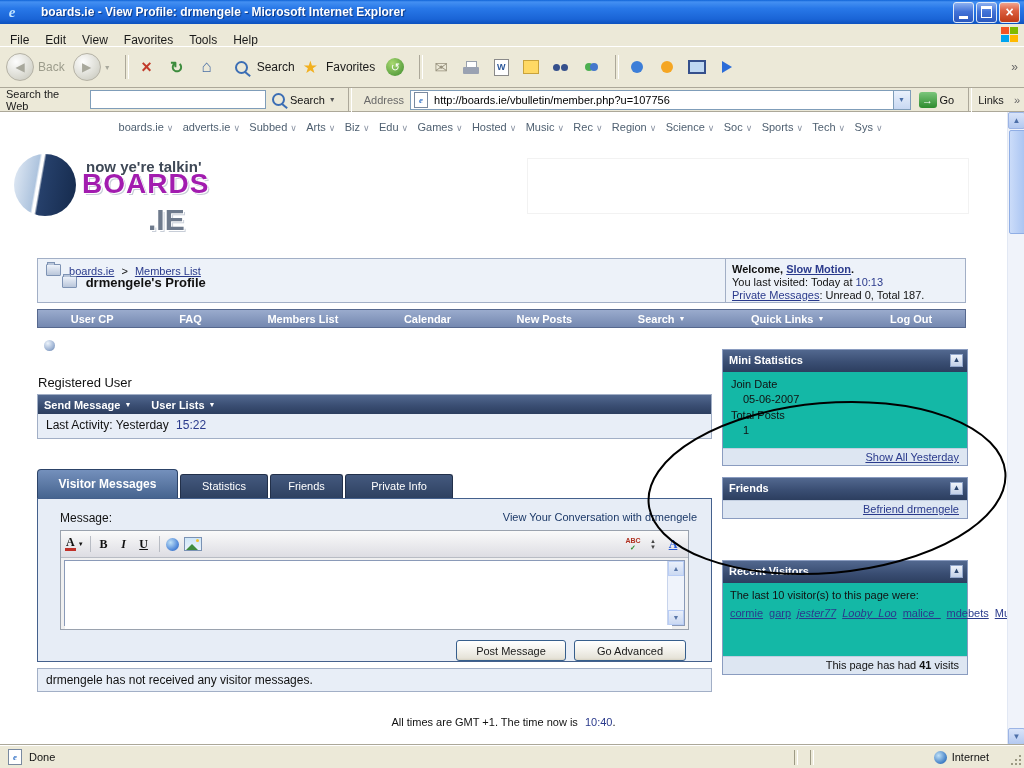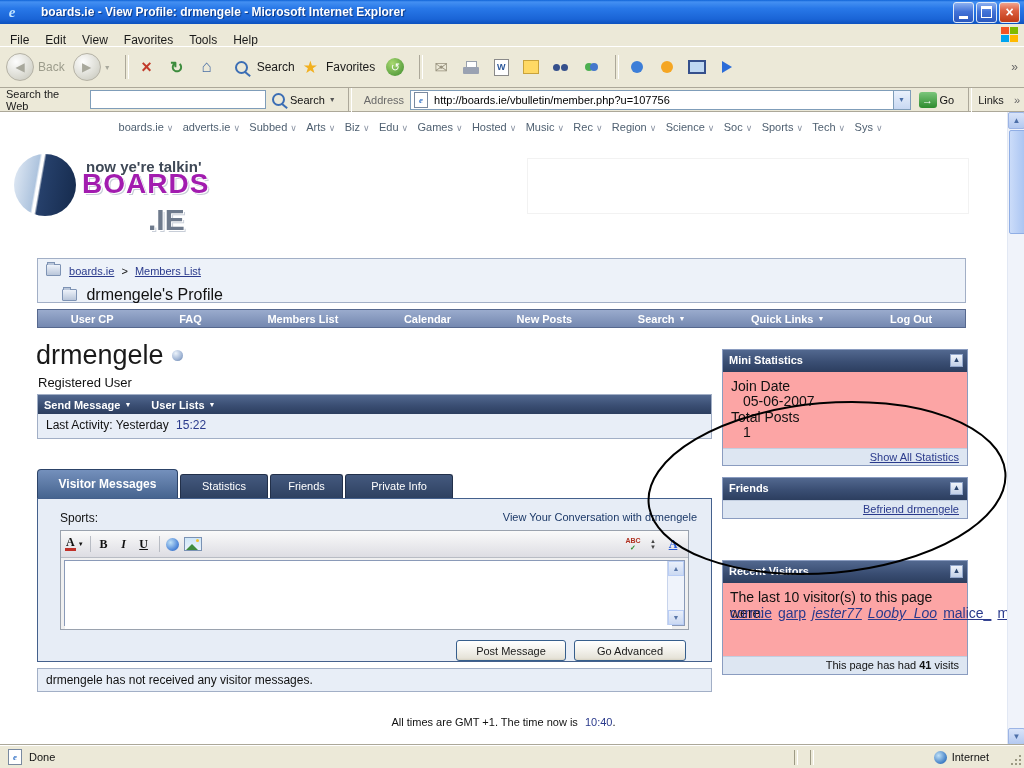--- a/index.html
+++ b/index.html
@@ -145,21 +145,21 @@
 
   .notice{position:absolute;left:37px;top:668px;width:675px;height:24px;box-sizing:border-box;
     background:#E8EEF7;border:1px solid #A2AFC6;line-height:22px;padding-left:8px;font-size:12px}
 
   .sbpanel{position:absolute;left:722px;width:246px;border:1px solid #8A9CC0;box-sizing:border-box}
   .sbhead{height:22px;box-sizing:border-box;position:relative;line-height:21px;padding-left:6px;
     font-weight:bold;font-size:11px}
   .colbtn{position:absolute;right:4px;top:4px;width:13px;height:13px;box-sizing:border-box;
     background:linear-gradient(#F0F4FA,#C2D0E8);border:1px solid #94A8CC;color:#2C4670;
     font-size:8px;line-height:10px;text-align:center;cursor:pointer}
-  .sbbody{background:#fca5a5;font-size:14px;position:relative}
+  .sbbody{background:#14b8a6;font-size:11px;position:relative}
   .sbfoot{background:#DDE6F2;border-top:1px solid #C2CEE0;font-size:11px;text-align:right;padding:2px 8px 0 0;box-sizing:border-box}
   .vlinks a{margin-right:6px;white-space:nowrap}
   .ital{font-style:italic}
 
   .footer{position:absolute;left:0;top:716px;width:1007px;text-align:center;font-size:11px}
 
   
   .vscroll{position:absolute;left:1007px;top:112px;width:17px;height:633px;background:#F0F3FA;border-left:1px solid #E2E8F4}
   .sbtn{position:absolute;left:0;width:17px;height:17px;box-sizing:border-box;border:1px solid #9CB4E5;border-radius:2px;
     background:linear-gradient(#D9E4F9,#B4C9F0);color:#4D6FA8;font-size:8px;text-align:center;line-height:15px;cursor:pointer}
@@ -326,24 +326,31 @@
 
 <div class="abs" style="left:527px;top:158px;width:440px;height:54px;background:#fff;border:1px solid #F2F2F2"></div>
 
 <div class="bcpanel">
   <div style="position:absolute;left:8px;top:5px;font-size:11px">
     <span class="foldr"></span>
     <a class="link">boards.ie</a>
     <span style="margin:0 4px">&gt;</span>
     <a class="link">Members List</a>
   </div>
-  <div style="position:absolute;left:24px;top:27px;font-size:16px;font-weight:normal">
+  <div style="position:absolute;left:24px;top:16px;font-size:13px;font-weight:bold">
     <span class="foldr"></span>
     <span>drmengele's Profile</span>
   </div>
+  <div class="welcome">
+    <div><b><span>Welcome,</span>
+      <a class="link" style="font-weight:bold">Slow Motion</a><span>.</span></b></div>
+    <div><span>You last visited: Today at</span>
+      <span class="navy">10:13</span></div>
+    <div><a class="link">Private Messages</a><span>: Unread 0, Total 187.</span></div>
+  </div>
 </div>
 
 <div class="mainnav">
   <a class="mni">
       <span>User CP</span>
     </a>
   <a class="mni">
       <span>FAQ</span>
     </a>
   <a class="mni">
@@ -362,21 +369,20 @@
   <a class="mni">
       <span>Quick Links</span>
       <span class="dd">▼</span>
     </a>
   <a class="mni">
       <span>Log Out</span>
     </a>
 </div>
 
 <div class="uname">
-  <span>drmengele</span>
   <span class="orb"></span>
 </div>
 <div class="abs" style="left:38px;top:375px;font-size:13px">Registered User</div>
 
 <div class="abs panelborder" style="left:37px;top:394px;width:675px;box-sizing:border-box">
   <div class="tcat" style="height:19px;display:flex;align-items:center;padding-left:6px;font-size:11px;font-weight:bold">
     <a style="color:#fff;display:flex;align-items:center;margin-right:20px">
       <span>Send Message</span>
         <span style="font-size:7px;margin-left:4px">▼</span>
       </a>
@@ -390,21 +396,21 @@
     <span class="navy" style="margin-left:4px">15:22</span>
   </div>
 </div>
 
 <div class="tabs-active">Visitor Messages</div>
 <div class="tab" style="left:180px;width:88px">Statistics</div>
 <div class="tab" style="left:270px;width:73px">Friends</div>
 <div class="tab" style="left:345px;width:108px">Private Info</div>
 
 <div class="cpanel">
-  <span style="position:absolute;left:22px;top:12px;font-size:12px">Sports:</span>
+  <span style="position:absolute;left:22px;top:12px;font-size:12px">Message:</span>
   <a style="position:absolute;right:14px;top:12px;font-size:11px;color:#1C3968;text-decoration:none">View Your Conversation with drmengele</a>
   <div class="editor">
     <div class="etoolbar">
       <span class="eticon">
           <span class="fca">A</span>
           <span style="font-size:6px;margin-left:2px;font-family:'Liberation Sans',sans-serif">▼</span>
         </span>
       <span class="esep"></span>
       <span class="eticon">B</span>
       <span class="eticon" style="font-style:italic">I</span>
@@ -459,21 +465,21 @@
     <span>Mini Statistics</span>
     <span class="colbtn">▴</span>
   </div>
   <div class="sbbody" style="height:76px">
     <div style="position:absolute;left:8px;top:6px">Join Date</div>
     <div style="position:absolute;left:20px;top:21px">05-06-2007</div>
     <div style="position:absolute;left:8px;top:37px">Total Posts</div>
     <div style="position:absolute;left:20px;top:52px">1</div>
   </div>
   <div class="sbfoot" style="height:17px">
-    <a class="link">Show All Statistics</a>
+    <a class="link">Show All Yesterday</a>
   </div>
 </div>
 
 <div class="sbpanel" style="top:477px">
   <div class="sbhead tcat">
     <span>Friends</span>
     <span class="colbtn">▴</span>
   </div>
   <div class="sbfoot" style="height:18px">
     <a class="link">Befriend drmengele</a>

